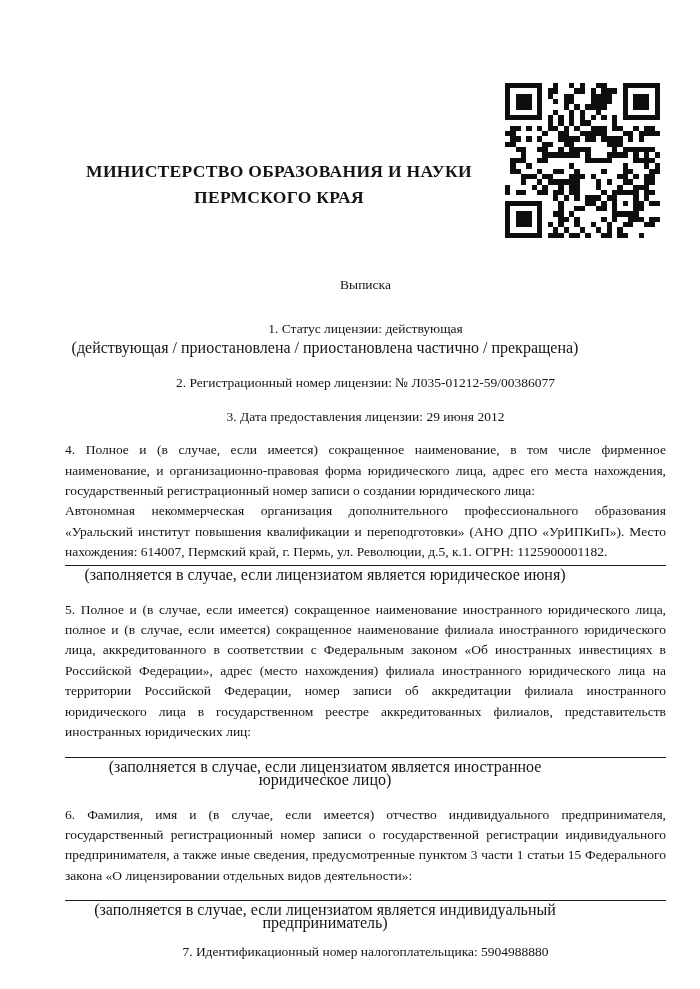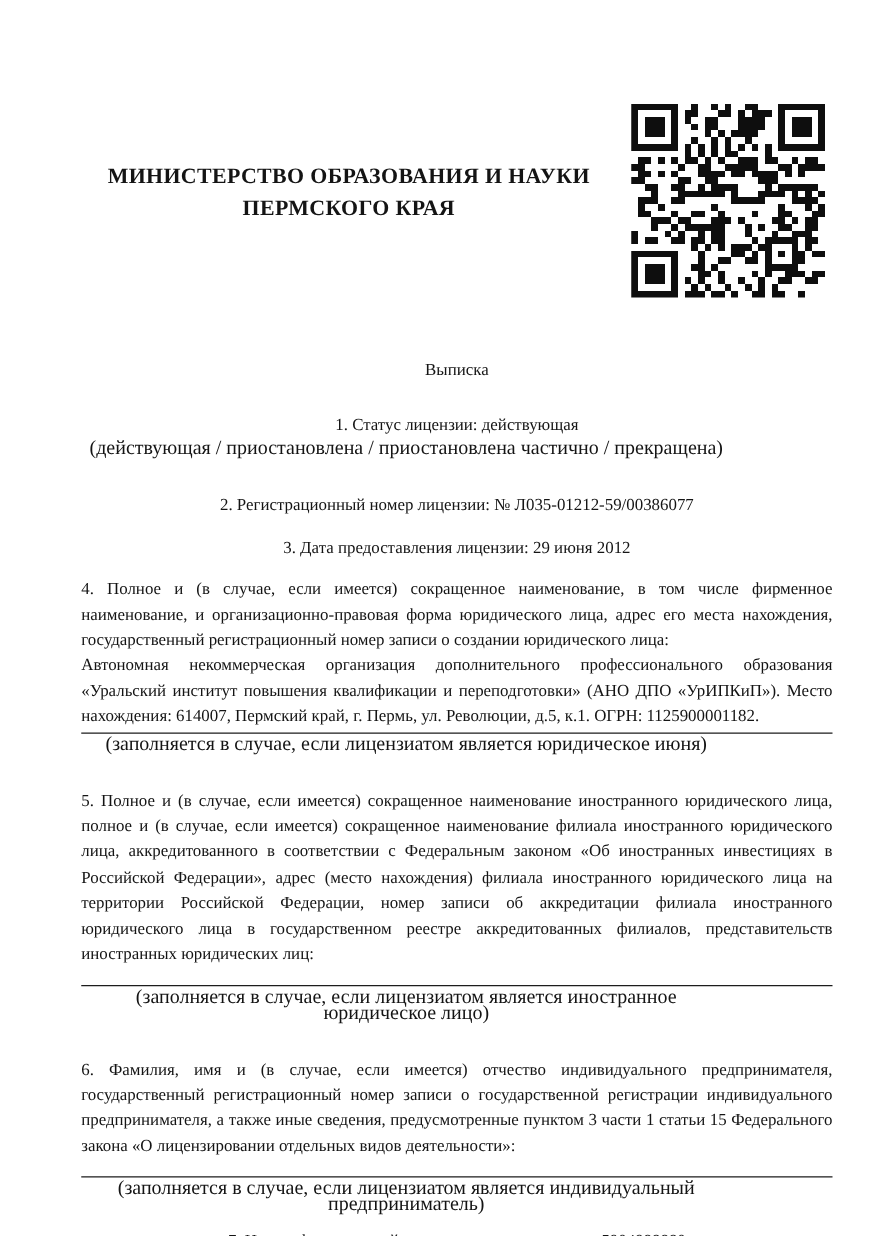--- a/index.html
+++ b/index.html
@@ -13,34 +13,35 @@
   }
   .content{position:absolute;left:65px;top:0;width:601px;}
   .ministry{
     padding-top:127px;
     width:428px;
     text-align:center;
     font-weight:bold;
     font-size:17.5px;
     line-height:26px;
     letter-spacing:.3px;
+    margin-top:31px;
   }
   .ministry-note{
     width:428px;
     text-align:center;
     font-size:10px;
     line-height:12px;
     margin-top:3px;
   }
   .qr{position:absolute;left:505px;top:83px;width:155px;height:155px;}
-  .doc-title{margin-top:106px;text-align:center;font-size:13.5px;line-height:21px;}
+  .doc-title{margin-top:64px;text-align:center;font-size:13.5px;line-height:21px;}
   .item{font-size:13.5px;line-height:20.4px;text-align:center;}
   .just{text-align:justify;}
   .mt-lg{margin-top:24px;}
-  .mt-md{margin-top:29px;}
+  .mt-md{margin-top:19px;}
   .mt-sm{margin-top:13px;}
   .fill-note{
     width:520px;
     text-align:center;
     font-size:16px;
     line-height:13px;
     margin-top:2px;
   }
   .rule{height:0;border-top:1.6px solid #1c1c1c;}
   .rule-tight{margin-top:2px;}

